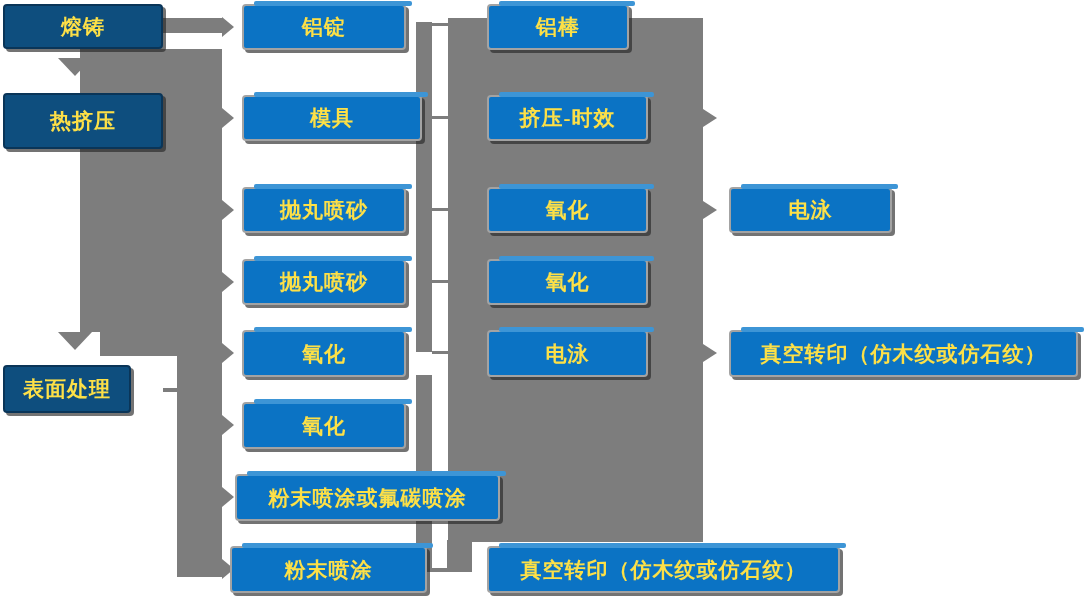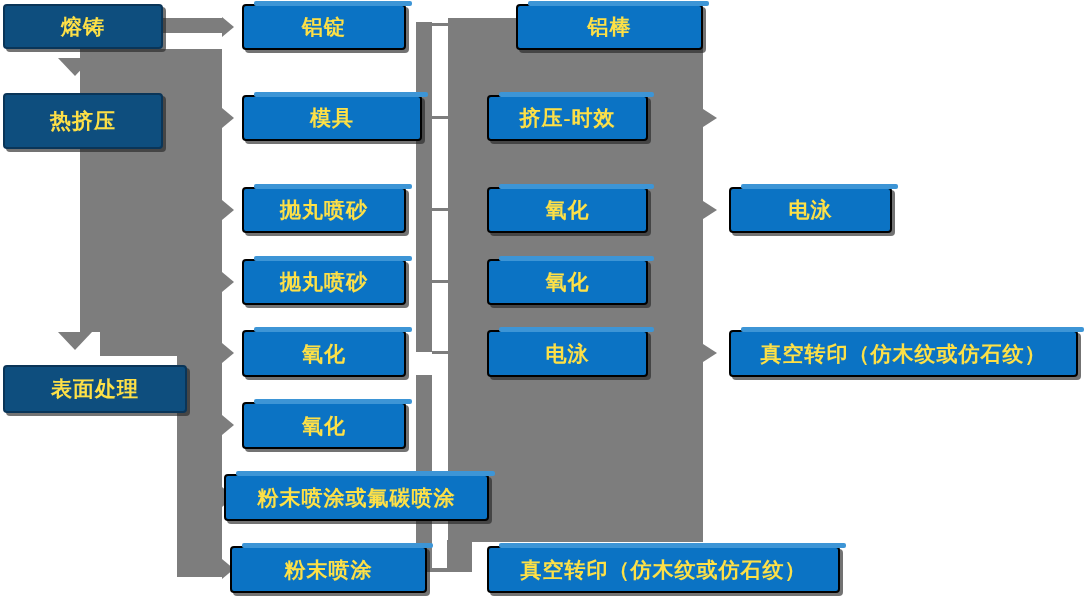--- a/index.html
+++ b/index.html
@@ -32,21 +32,21 @@
   .node{
     position:absolute;z-index:2;
     display:flex;align-items:center;justify-content:center;
     color:#fde047;font-weight:bold;font-size:21px;
     letter-spacing:1px;white-space:nowrap;
     border-radius:4px;box-sizing:border-box;
     box-shadow:3px 3px 0 rgba(40,40,40,0.65);
   }
   .node.bright{
     background:#0b73c4;
-    border:2px solid #000000;
+    border:2px solid #a3a3a3;
     font-family:Liberation Serif, serif;
   }
   .node.bright::before{
     content:"";position:absolute;z-index:-1;
     top:-5px;left:10px;right:-8px;height:5px;
     background:#3d95d6;border-radius:2px;
   }
   .node.dark{
     background:#0e4e7e;
     border:2px solid #0a3558;
@@ -79,30 +79,30 @@
     <div class="ar-right" style="left: 222px; top: 415px;"></div>
     <div class="ar-right" style="left: 222px; top: 487px;"></div>
     <div class="ar-right" style="left: 222px; top: 559px;"></div>
     <div class="ar-right-lg" style="left: 703px; top: 109px;"></div>
     <div class="ar-right-lg" style="left: 703px; top: 201px;"></div>
     <div class="ar-right-lg" style="left: 703px; top: 344px;"></div>
     <div class="ar-down" style="left: 58px; top: 58px;"></div>
     <div class="ar-down" style="left: 58px; top: 332px;"></div>
     <div class="node dark" style="left: 3px; top: 4px; width: 160px; height: 45px;">熔铸</div>
     <div class="node dark" style="left: 3px; top: 93px; width: 160px; height: 56px;">热挤压</div>
-    <div class="node dark" style="left: 3px; top: 365px; width: 184px; height: 48px;">表面处理</div>
+    <div class="node dark" style="left: 3px; top: 365px; width: 128px; height: 48px;">表面处理</div>
     <div class="node bright" style="left: 242px; top: 4px; width: 164px; height: 46px;">铝锭</div>
     <div class="node bright" style="left: 242px; top: 95px; width: 180px; height: 46px;">模具</div>
     <div class="node bright" style="left: 242px; top: 187px; width: 164px; height: 46px;">抛丸喷砂</div>
     <div class="node bright" style="left: 242px; top: 259px; width: 164px; height: 46px;">抛丸喷砂</div>
     <div class="node bright" style="left: 242px; top: 330px; width: 164px; height: 47px;">氧化</div>
     <div class="node bright" style="left: 242px; top: 402px; width: 164px; height: 47px;">氧化</div>
-    <div class="node bright" style="left: 224px; top: 474px; width: 265px; height: 47px;">粉末喷涂或氟碳喷涂</div>
+    <div class="node bright" style="left: 235px; top: 474px; width: 265px; height: 47px;">粉末喷涂或氟碳喷涂</div>
     <div class="node bright" style="left: 230px; top: 546px; width: 197px; height: 47px;">粉末喷涂</div>
-    <div class="node bright" style="left: 516px; top: 4px; width: 187px; height: 46px;">铝棒</div>
+    <div class="node bright" style="left: 487px; top: 4px; width: 142px; height: 46px;">铝棒</div>
     <div class="node bright" style="left: 487px; top: 95px; width: 161px; height: 46px;">挤压-时效</div>
     <div class="node bright" style="left: 487px; top: 187px; width: 161px; height: 46px;">氧化</div>
     <div class="node bright" style="left: 487px; top: 259px; width: 161px; height: 46px;">氧化</div>
     <div class="node bright" style="left: 487px; top: 330px; width: 161px; height: 47px;">电泳</div>
     <div class="node bright" style="left: 487px; top: 546px; width: 353px; height: 47px;">真空转印（仿木纹或仿石纹）</div>
     <div class="node bright" style="left: 729px; top: 187px; width: 163px; height: 46px;">电泳</div>
     <div class="node bright" style="left: 729px; top: 330px; width: 349px; height: 47px;">真空转印（仿木纹或仿石纹）</div>
   </div>
 
 </body></html>

